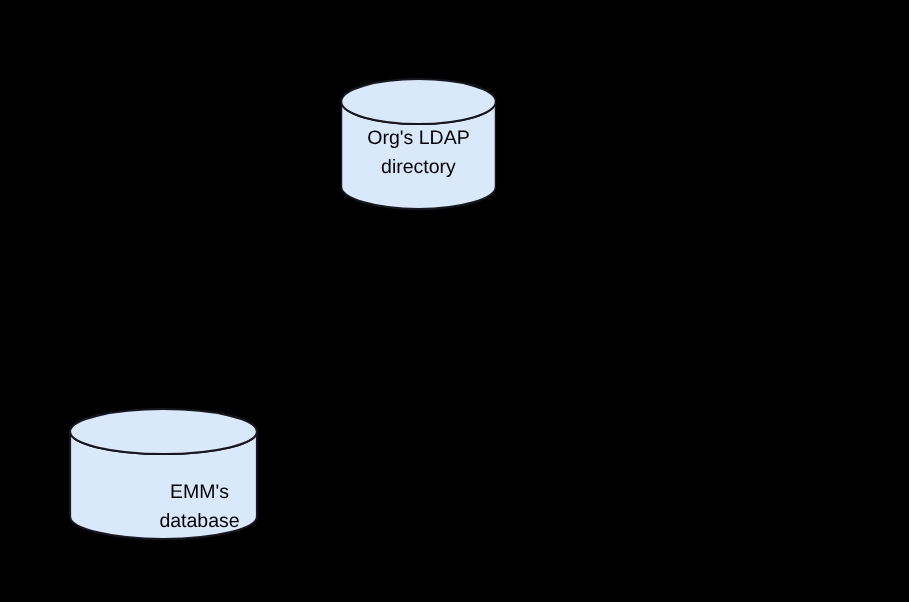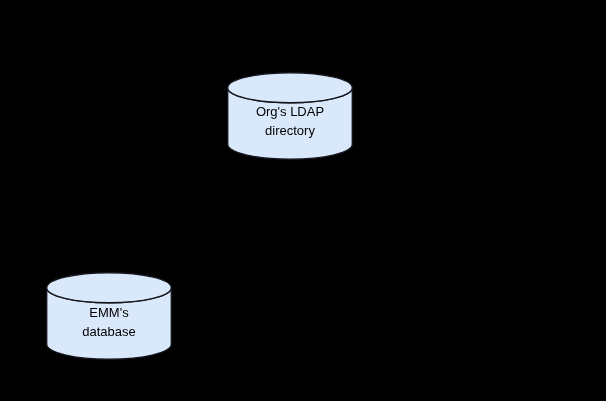--- a/index.html
+++ b/index.html
@@ -43,29 +43,29 @@
     line-height: 19px;
     white-space: pre-line;
     pointer-events: none;
     letter-spacing: 0px;
   }
 </style>
 </head>
 <body>
 
 <div id="canvas" style="background: rgb(0, 0, 0);">
-    <div class="cylinder" style="left: 227px; top: 72px; width: 126px; height: 88px; padding-left: 40px;">
+    <div class="cylinder" style="left: 227px; top: 52px; width: 104px; height: 88px; padding-left: 40px;">
       <svg class="cyl-svg" viewBox="0 0 126 88" preserveAspectRatio="none">
         <path d="M 0.7 15.7 L 0.7 72.3 A 62.3 15 0 0 0 125.3 72.3 L 125.3 15.7 A 62.3 15 0 0 1 0.7 15.7 Z" fill="#dae8fc" stroke="#16161e" stroke-width="1.4"></path>
         <ellipse cx="63" cy="15.7" rx="62.3" ry="15" fill="#dae8fc" stroke="#16161e" stroke-width="1.4"></ellipse>
       </svg>
       <div class="cyl-label" style="top: 30.25px;">Org's LDAP
 directory</div>
     </div>
     <div class="cylinder" style="left: 46px; top: 272px; width: 126px; height: 88px;">
       <svg class="cyl-svg" viewBox="0 0 126 88" preserveAspectRatio="none">
         <path d="M 0.7 15.7 L 0.7 72.3 A 62.3 15 0 0 0 125.3 72.3 L 125.3 15.7 A 62.3 15 0 0 1 0.7 15.7 Z" fill="#dae8fc" stroke="#16161e" stroke-width="1.4"></path>
         <ellipse cx="63" cy="15.7" rx="62.3" ry="15" fill="#dae8fc" stroke="#16161e" stroke-width="1.4"></ellipse>
       </svg>
-      <div class="cyl-label" style="top: 31px;">EMM's
+      <div class="cyl-label" style="top: 46px; margin-left: 24px;">EMM's
 database</div>
     </div>
   </div>
 
 </body></html>

